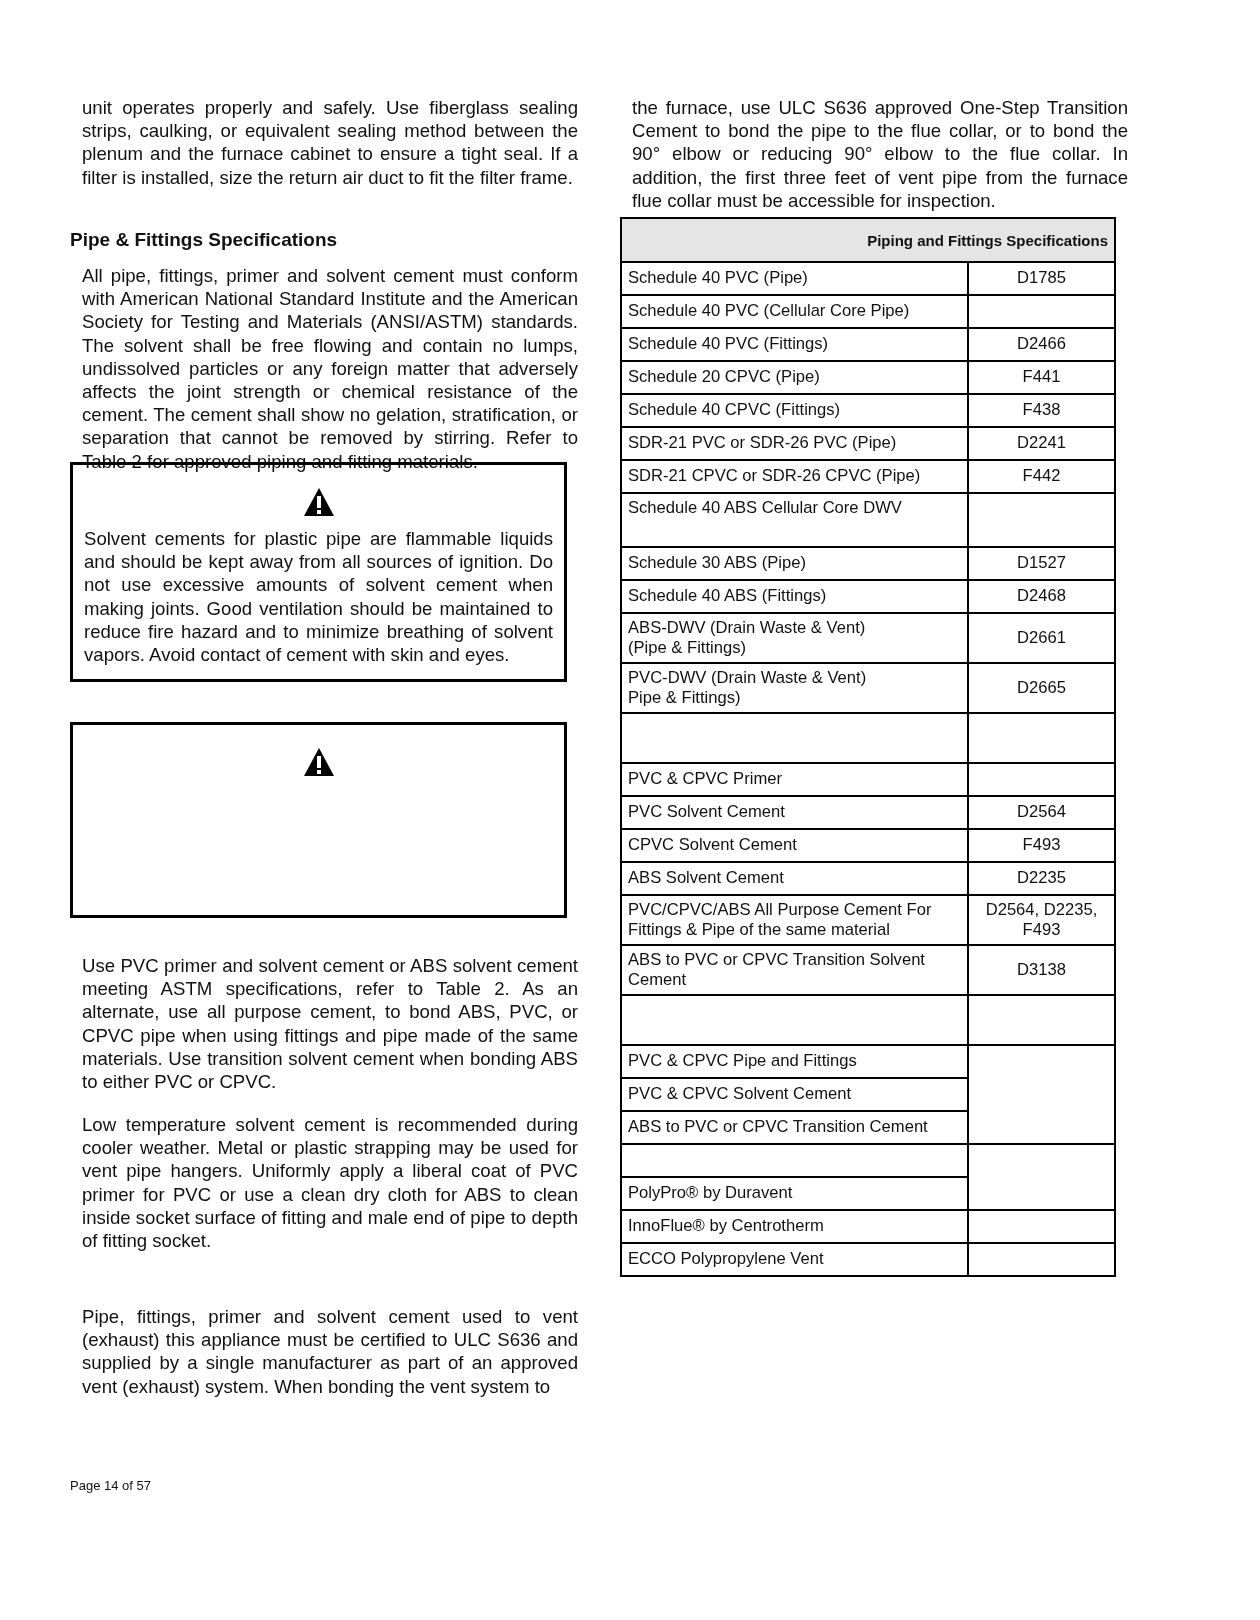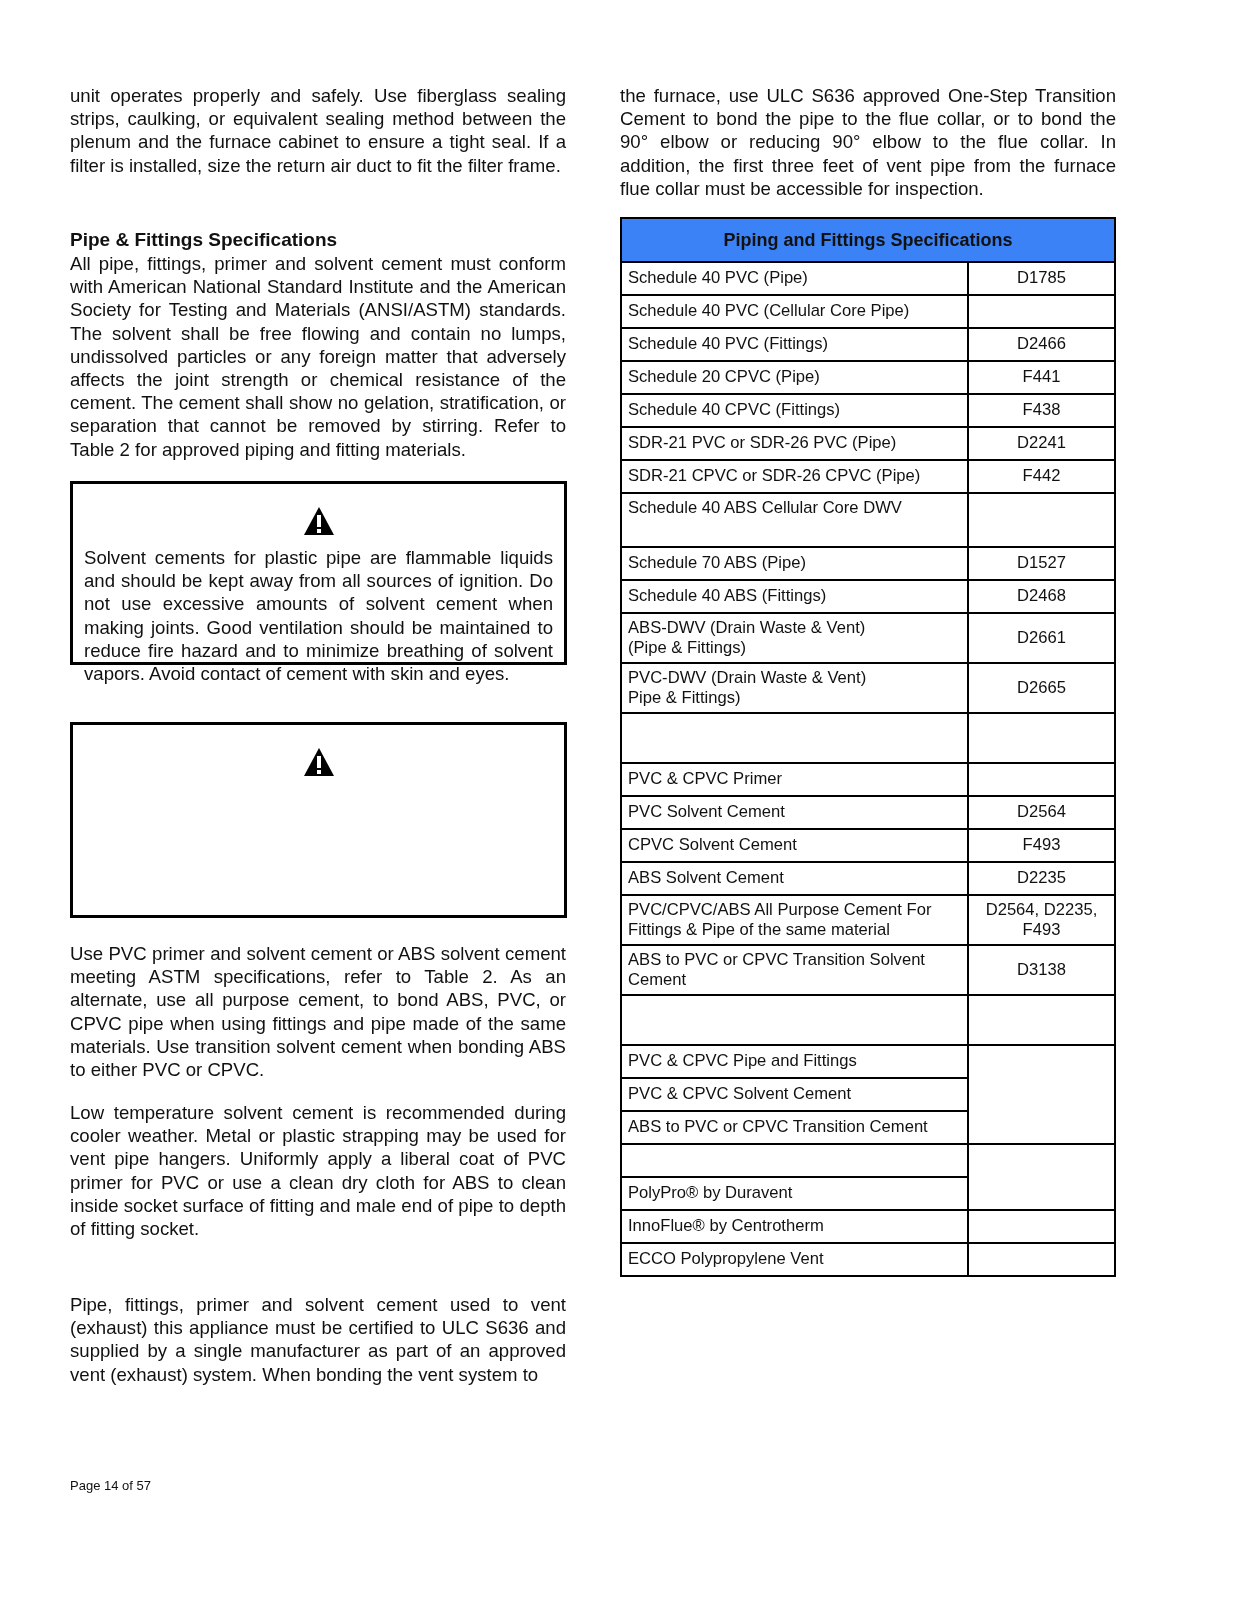--- a/index.html
+++ b/index.html
@@ -2,21 +2,21 @@
 <html><head>
 <meta charset="utf-8">
 <style>
   html, body { margin: 0; padding: 0; background: #ffffff; }
   body {
     width: 1260px; height: 1620px; position: relative; overflow: hidden;
     font-family: "Liberation Sans", sans-serif; color: #111111;
   }
   .col { position: absolute; width: 496px; }
   p.body {
-    margin: 0; font-size: 18.6px; line-height: 23.2px; text-align: justify;
+    margin: 12px; font-size: 18.6px; line-height: 23.2px; text-align: justify;
     text-align-last: left;
   }
   h2.section {
     margin: 0; font-size: 19px; font-weight: bold; line-height: 26px;
   }
   .warn-box {
     border: 3.5px solid #000; box-sizing: border-box; position: absolute;
     left: 70px; width: 497px; padding: 0 11px;
   }
   .warn-icon { display: block; margin: 0 auto; }
@@ -24,37 +24,37 @@
   .footer { position: absolute; left: 70px; top: 1478px; font-size: 13px; }
 
   table.spec {
     position: absolute; left: 620px; top: 217px; width: 496px;
     border-collapse: collapse; font-size: 16.6px;
   }
   table.spec td, table.spec th {
     border: 2px solid #000; padding: 0 6px; vertical-align: middle;
   }
   table.spec th {
-    background: #3b82f6; font-weight: bold; height: 42px; font-size: 18px;
+    background: #e5e5e5; font-weight: bold; height: 42px; font-size: 15px; text-align: right;
   }
   table.spec td.mat { width: 333px; line-height: 20.5px; }
   table.spec td.std { text-align: center; line-height: 20.5px; }
   tr.h1 td { height: 31px; }
   tr.h2 td { height: 48px; }
   td.top { vertical-align: top !important; padding-top: 4px !important; }
 </style>
 </head>
 <body>
 
 <p class="body col" style="left:70px; top:84px;">unit operates properly and safely. Use fiberglass sealing strips, caulking, or equivalent sealing method between the plenum and the furnace cabinet to ensure a tight seal. If a filter is installed, size the return air duct to fit the filter frame.</p>
 
 <h2 class="section col" style="left:70px; top:227px;">Pipe &amp; Fittings Specifications</h2>
 <p class="body col" style="left:70px; top:252px;">All pipe, fittings, primer and solvent cement must conform with American National Standard Institute and the American Society for Testing and Materials (ANSI/ASTM) standards. The solvent shall be free flowing and contain no lumps, undissolved particles or any foreign matter that adversely affects the joint strength or chemical resistance of the cement. The cement shall show no gelation, stratification, or separation that cannot be removed by stirring. Refer to Table 2 for approved piping and fitting materials.</p>
 
-<div class="warn-box" style="top:481px; height:184px;">
+<div class="warn-box" style="top:462px; height:220px;">
   <svg class="warn-icon" style="margin-top:22px; margin-bottom:10px;" width="32" height="30" viewBox="0 0 32 30">
     <polygon points="16,1 31,29 1,29" fill="#000"></polygon>
     <rect x="14" y="9" width="4" height="12" fill="#fff"></rect>
     <rect x="14" y="23" width="4" height="4" fill="#fff"></rect>
   </svg>
   <p class="warn-text">Solvent cements for plastic pipe are flammable liquids and should be kept away from all sources of ignition. Do not use excessive amounts of solvent cement when making joints. Good ventilation should be maintained to reduce fire hazard and to minimize breathing of solvent vapors. Avoid contact of cement with skin and eyes.</p>
 </div>
 
 <div class="warn-box" style="top:722px; height:196px;">
   <svg class="warn-icon" style="margin-top:22px; margin-bottom:10px;" width="32" height="30" viewBox="0 0 32 30">
@@ -101,21 +101,21 @@
       </tr>
   <tr class="h1">
         <td class="mat">SDR-21 CPVC or SDR-26 CPVC (Pipe)</td>
         <td class="std">F442</td>
       </tr>
   <tr class="h2">
         <td class="mat top">Schedule 40 ABS Cellular Core DWV</td>
         <td class="std"></td>
       </tr>
   <tr class="h1">
-        <td class="mat">Schedule 70 ABS (Pipe)</td>
+        <td class="mat">Schedule 30 ABS (Pipe)</td>
         <td class="std">D1527</td>
       </tr>
   <tr class="h1">
         <td class="mat">Schedule 40 ABS (Fittings)</td>
         <td class="std">D2468</td>
       </tr>
   <tr class="h2">
         <td class="mat" style="white-space:pre-line">ABS-DWV (Drain Waste &amp; Vent)
 (Pipe &amp; Fittings)</td>
         <td class="std">D2661</td>

